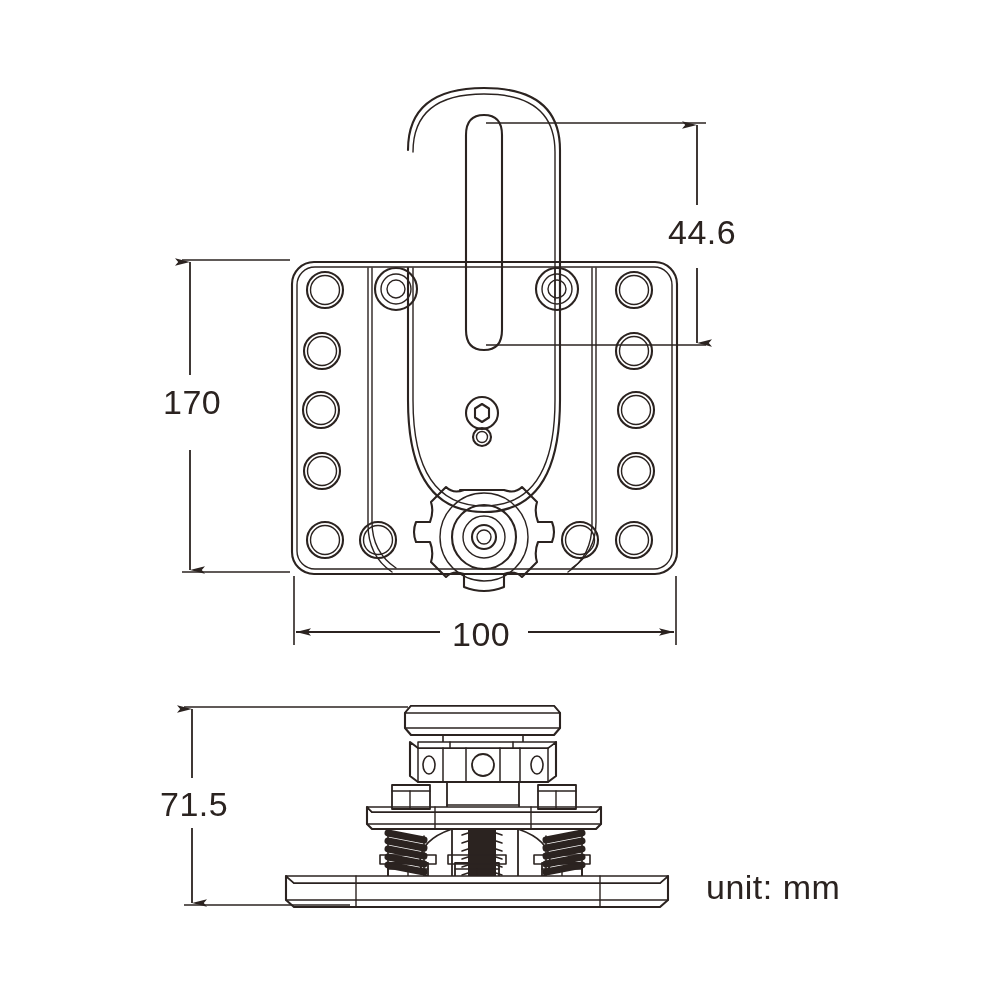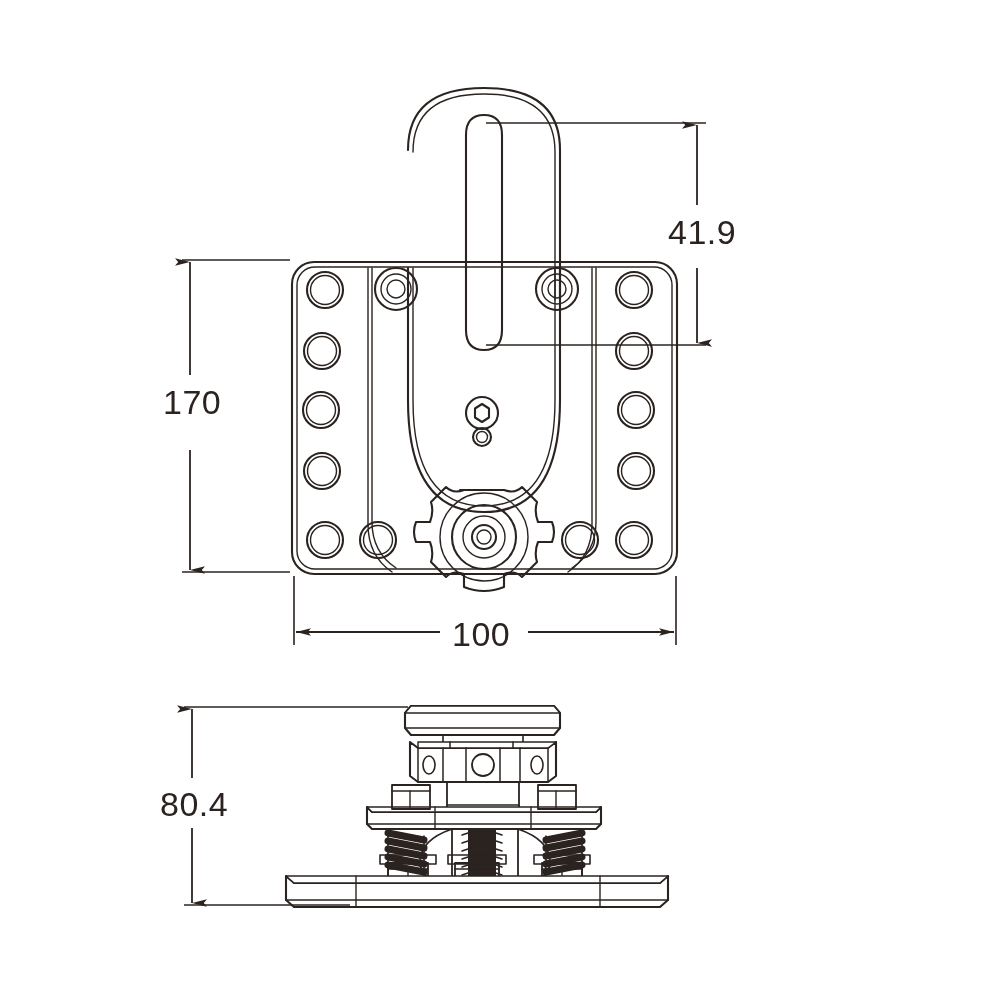--- a/index.html
+++ b/index.html
@@ -284,18 +284,19 @@
         <path d="M192 778 L192 709" stroke-width="1.8" marker-end="url(#arrowUp)"></path>
         <path d="M192 828 L192 903" stroke-width="1.8" marker-end="url(#arrowDown)"></path>
       </g>
     </g>
   </svg>
 
   <div class="dim-text" id="dim-130-label">170</div>
 
   <div class="dim-text" id="dim-155-label">100</div>
 
-  <div class="dim-text" id="dim-898-label">41.9</div>
-
-  <div class="dim-text" id="dim-804-label">80.4</div>
-
+  <div class="dim-text" id="dim-898-label">44.6</div>
+
+  <div class="dim-text" id="dim-804-label">71.5</div>
+
+  <div class="dim-text" id="unit-label">unit: mm</div>
 
 </div>
 
 </body></html>

